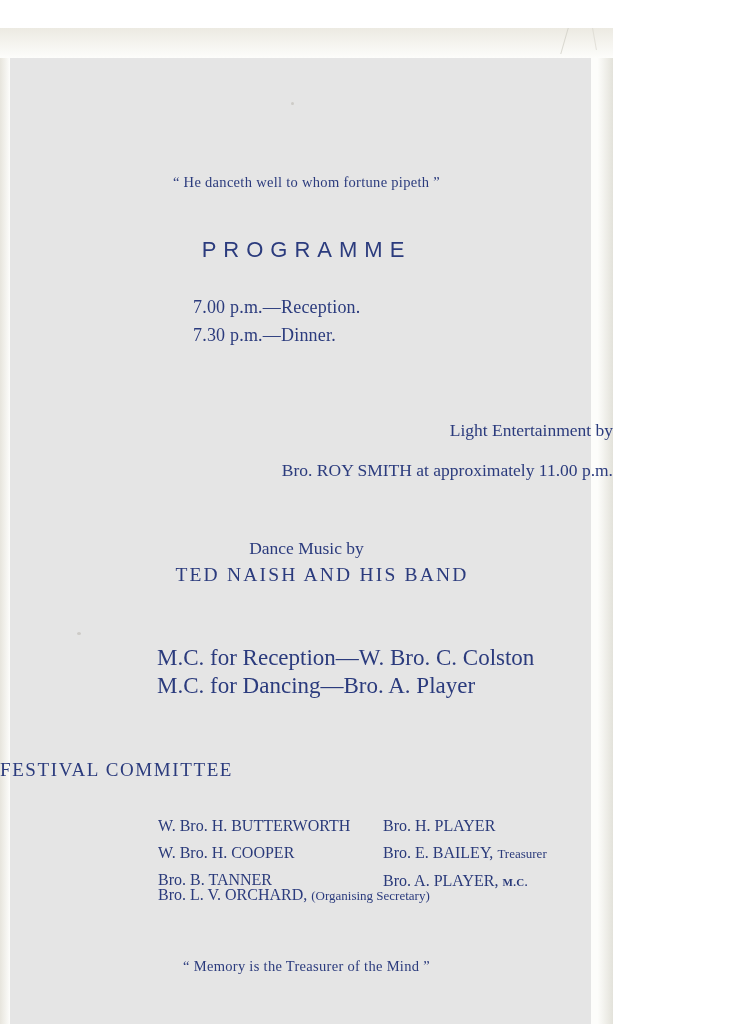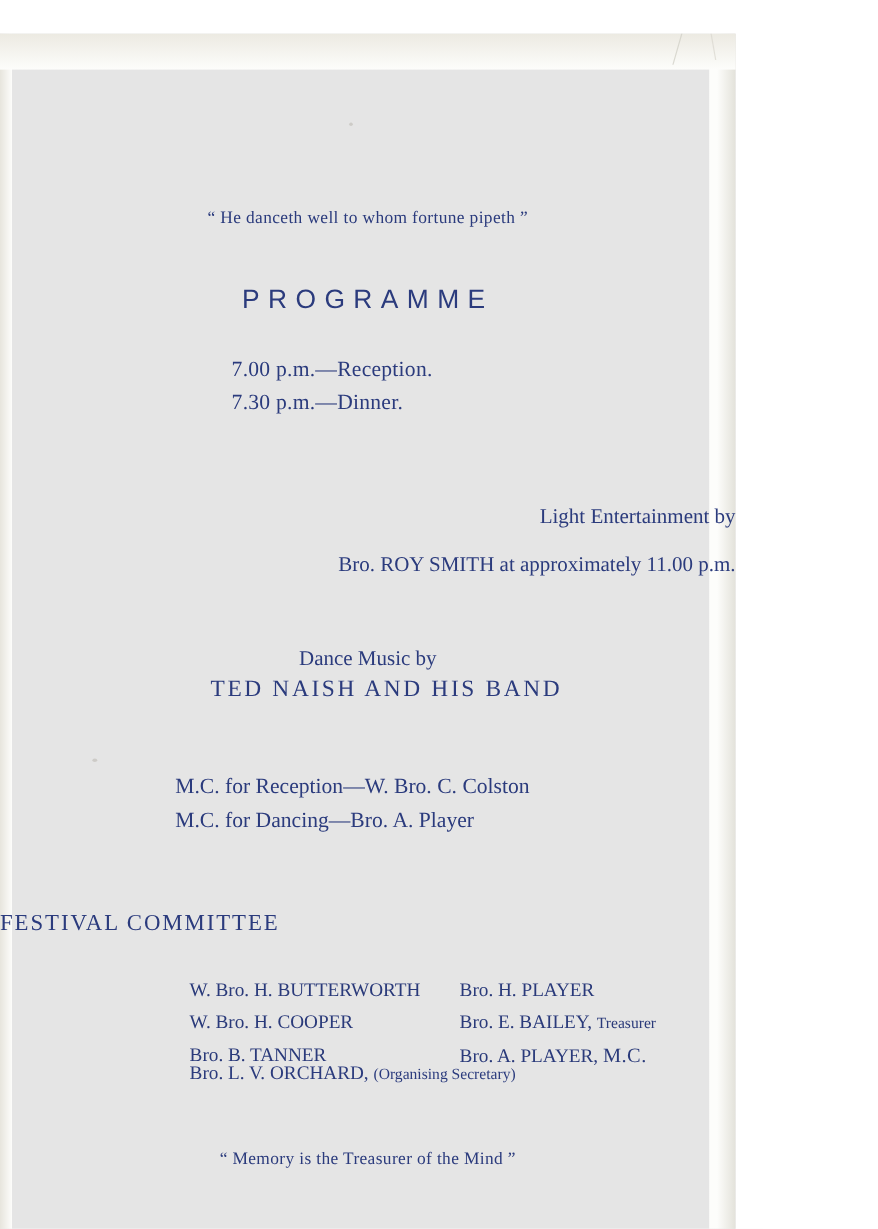--- a/index.html
+++ b/index.html
@@ -130,22 +130,22 @@
   .band {
     left: 0; right: 0;
     text-align: center;
     top: 536px;
     font-size: 19.5px;
     letter-spacing: 2.2px;
     padding-left: 31px;
   }
 
   .mc {
-    left: 146px;
-    font-size: 18px;
+    left: 157px;
+    font-size: 23px;
     text-align: center;
   }
   .mc-1 { top: 617px; }
   .mc-2 { top: 645px; }
 
   .committee-title {
     left: 0; right: 0;
     text-align: left;
     top: 731px;
     font-size: 19px;
@@ -172,22 +172,23 @@
     top: 784px;
     font-size: 16px;
     line-height: 27px;
   }
   .comm-secretary {
     left: 158px;
     top: 858px;
     font-size: 16px;
   }
   .tiny {
-    font-size: 17px;
+    font-size: 11px;
     letter-spacing: 0.4px;
+    font-weight: bold;
   }
   .med {
     font-size: 13px;
   }
 
   .closing {
     left: 0; right: 0;
     text-align: center;
     top: 930px;
     font-size: 14.5px;

